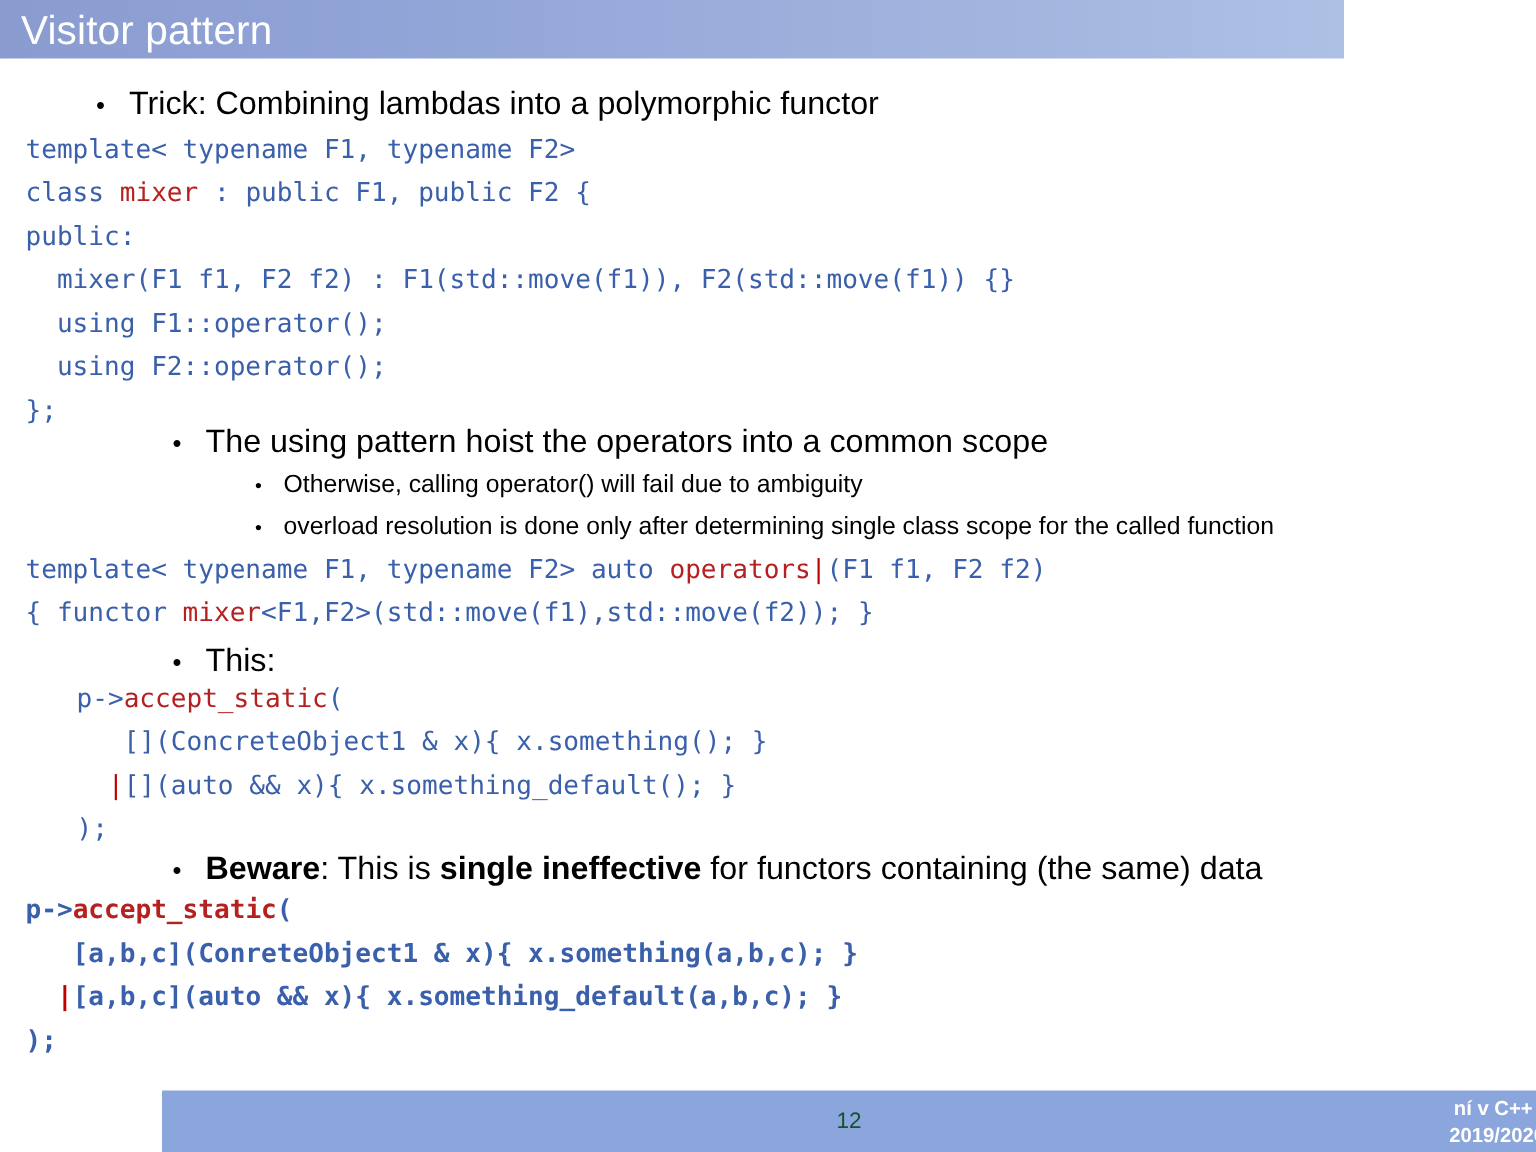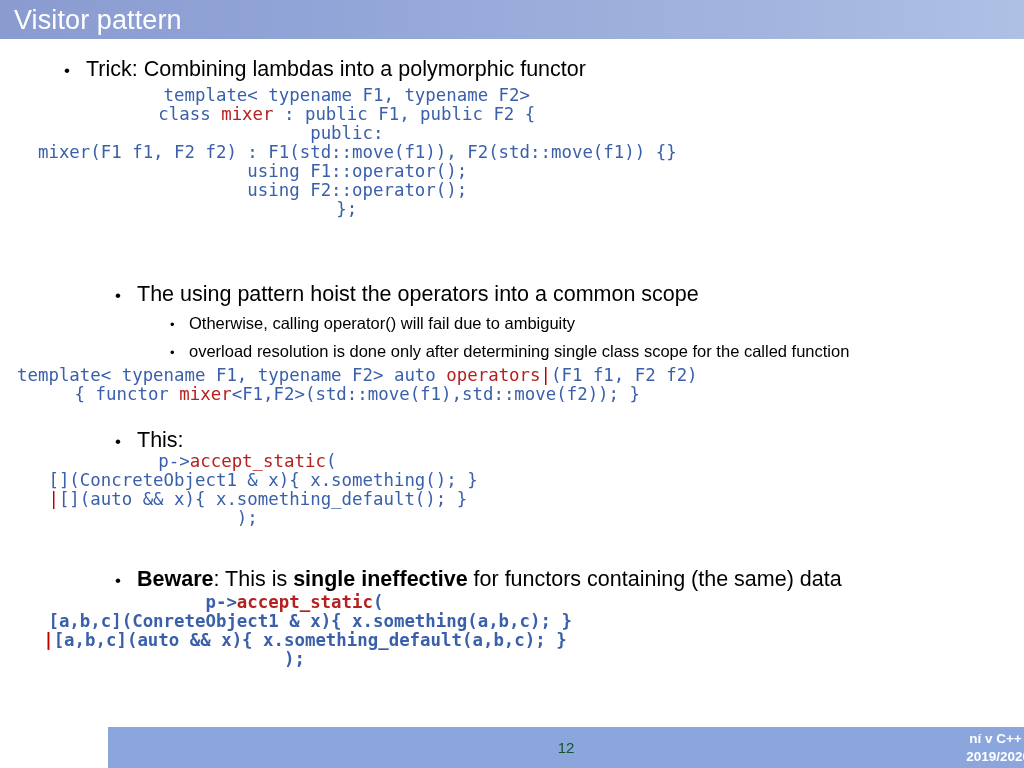--- a/index.html
+++ b/index.html
@@ -13,21 +13,21 @@
     overflow: hidden;
     font-family: "Liberation Sans", sans-serif;
     position: relative;
   }
 
   
   .title-bar {
     position: absolute;
     left: 0;
     top: 0;
-    width: 1024px;
+    width: 896px;
     height: 39px;
     background: linear-gradient(to right, #8a9bd0 0%, #93a6d8 35%, #a3b5de 75%, #aec0e4 100%);
   }
   .title-text {
     position: absolute;
     left: 14px;
     top: 3px;
     font-size: 27px;
     color: #ffffff;
     letter-spacing: 0.1px;
@@ -74,25 +74,24 @@
     line-height: 1;
   }
   .bold { font-weight: bold; }
 
   
   .code-block {
     position: absolute;
     left: 17px;
     font-family: "DejaVu Sans Mono", monospace;
     font-size: 17.4px;
-    line-height: 19px;
+    line-height: 29px;
     color: #3a60ab;
     white-space: pre;
     letter-spacing: 0px;
-    text-align: center;
   }
   .code-block .kw-red { color: #b52020; }
   .code-block .pipe-red { color: #c00000; }
 
   
   .footer-bar {
     position: absolute;
     left: 108px;
     top: 727px;
     width: 916px;
@@ -164,21 +163,21 @@
   </div>
 
   <div class="code-block" style="top:327px;"><span>template&lt; typename F1, typename F2&gt; auto </span><span class="kw-red">operators</span><span class="pipe-red">|</span><span>(F1 f1, F2 f2)</span>
 <span>{ functor </span><span class="kw-red">mixer</span><span>&lt;F1,F2&gt;(std::move(f1),std::move(f2)); }</span></div>
 
   <div class="bullet-l1" style="left:115px; top:389px;">
     <span class="dot">•</span>
     <span>This:</span>
   </div>
 
-  <div class="code-block" style="top:413px;"><span>p-&gt;</span><span class="kw-red">accept_static</span><span>(</span>
+  <div class="code-block" style="top:413px;margin-left:34px;"><span>p-&gt;</span><span class="kw-red">accept_static</span><span>(</span>
 <span>   [](ConcreteObject1 &amp; x){ x.something(); }</span>
 <span class="pipe-red">  |</span><span>[](auto &amp;&amp; x){ x.something_default(); }</span>
 <span>);</span></div>
 
   <div class="bullet-l1" style="left:115px; top:528px;">
     <span class="dot">•</span>
     <span><span class="bold">Beware</span><span>: This is </span><span class="bold">single ineffective</span><span> for functors containing (the same) data</span></span>
   </div>
 
   <div class="code-block" style="top:554px;font-weight:bold;"><span>p-&gt;</span><span class="kw-red">accept_static</span><span>(</span>

